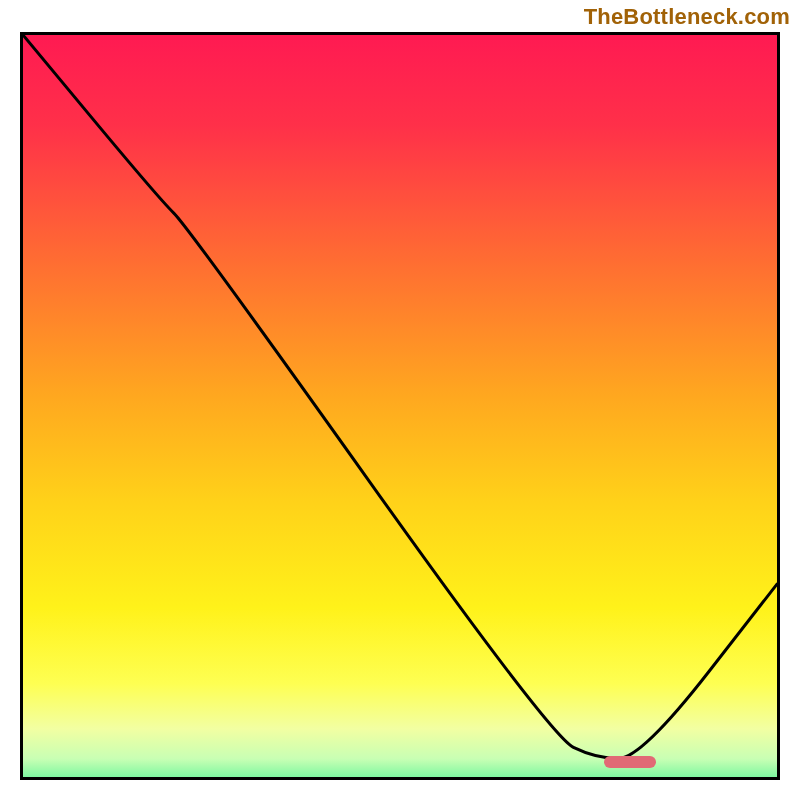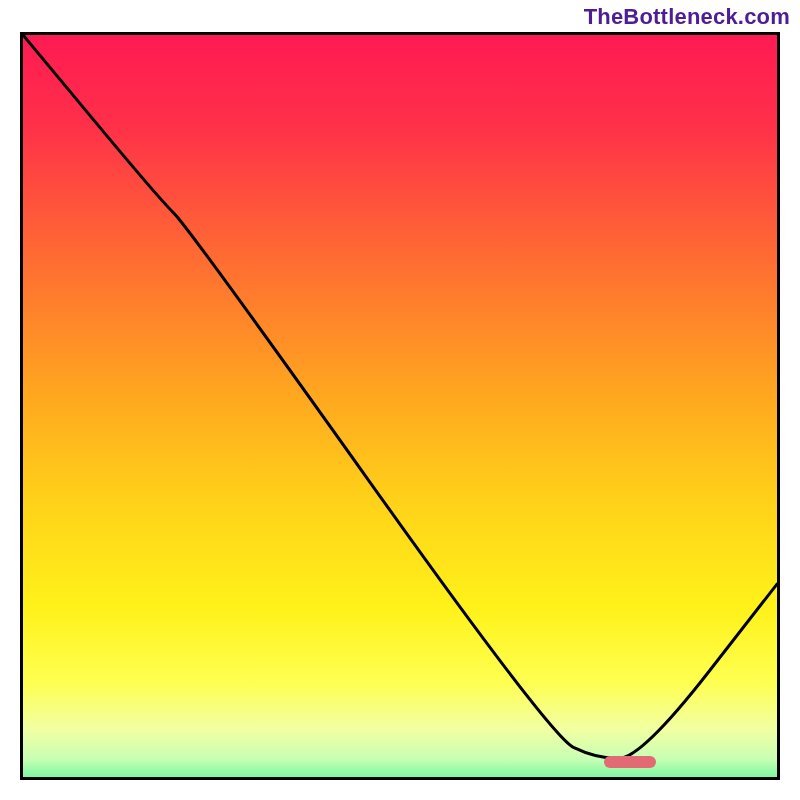--- a/index.html
+++ b/index.html
@@ -14,21 +14,21 @@
     position: relative;
     width: 800px;
     height: 800px;
   }
   .watermark {
     position: absolute;
     top: 4px;
     right: 10px;
     font-size: 22px;
     font-weight: 600;
-    color: #4c1d95;
+    color: #a16207;
     letter-spacing: 0.2px;
   }
   .plot-area {
     position: absolute;
     left: 20px;
     top: 32px;
     width: 760px;
     height: 748px;
     border: 3px solid #000;
     box-sizing: border-box;

